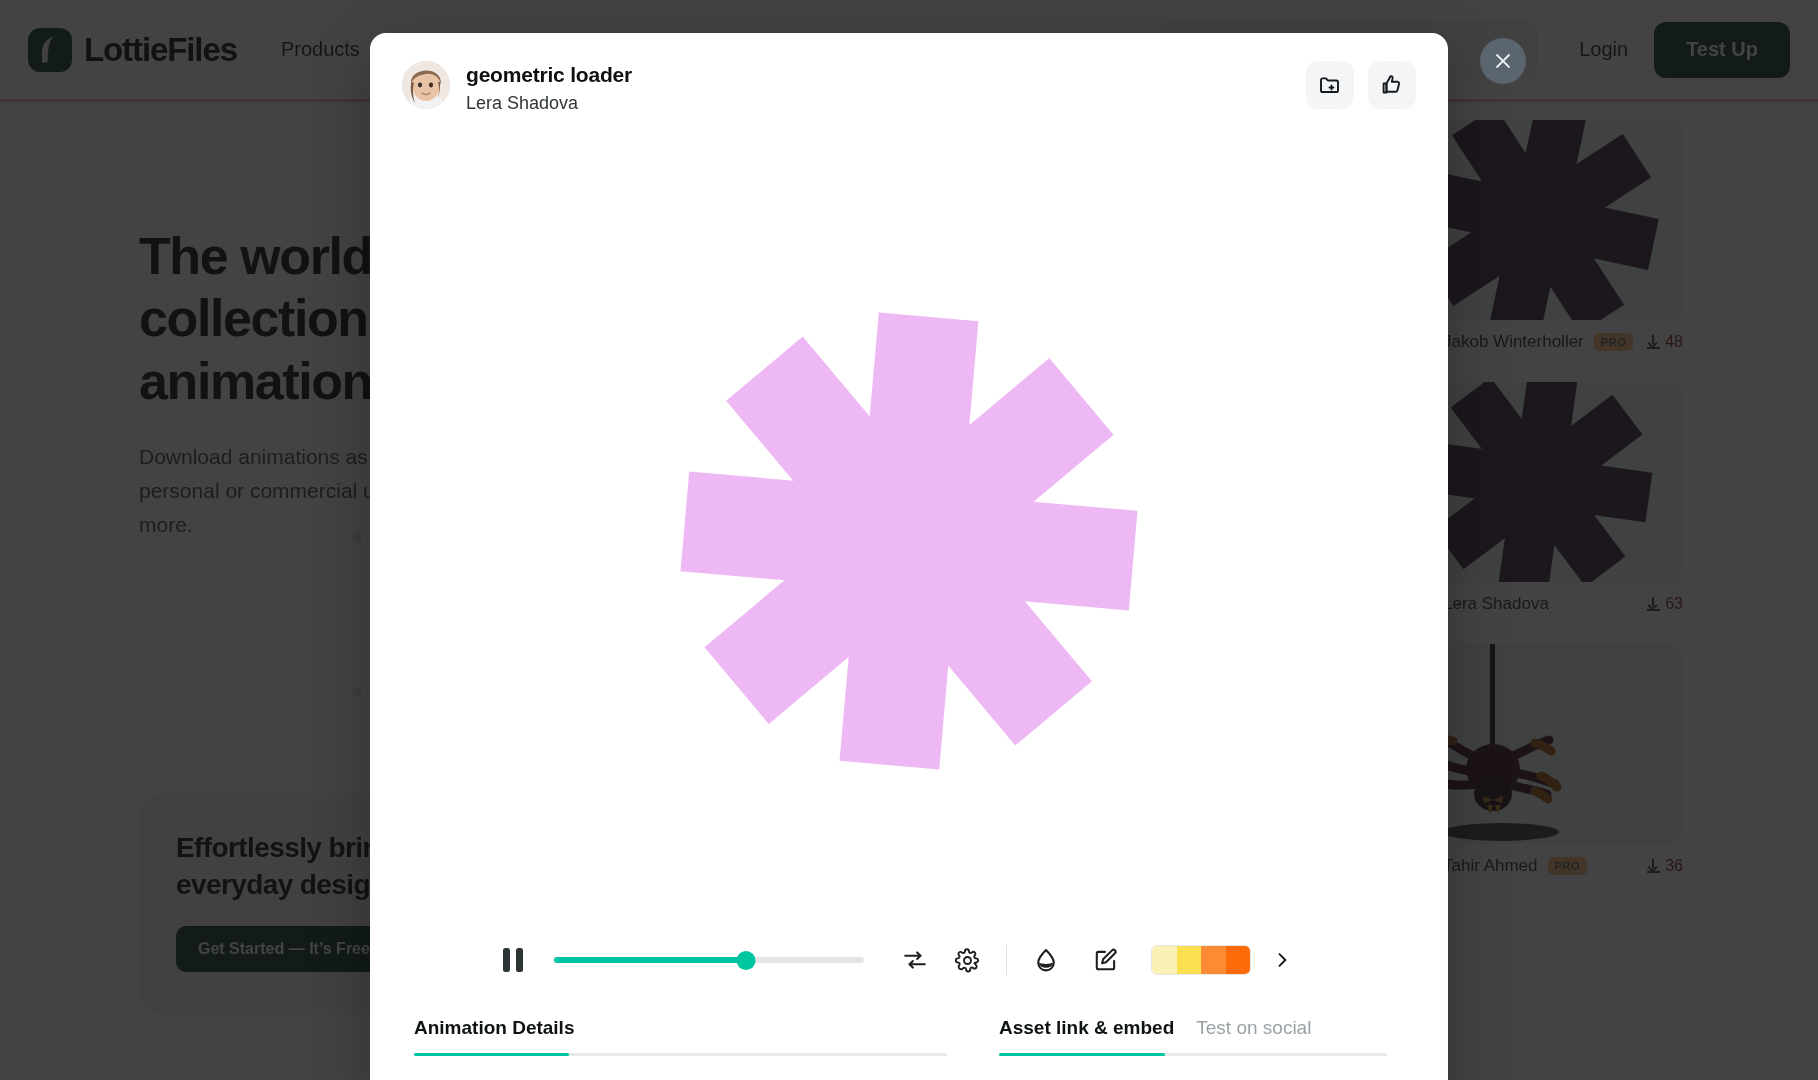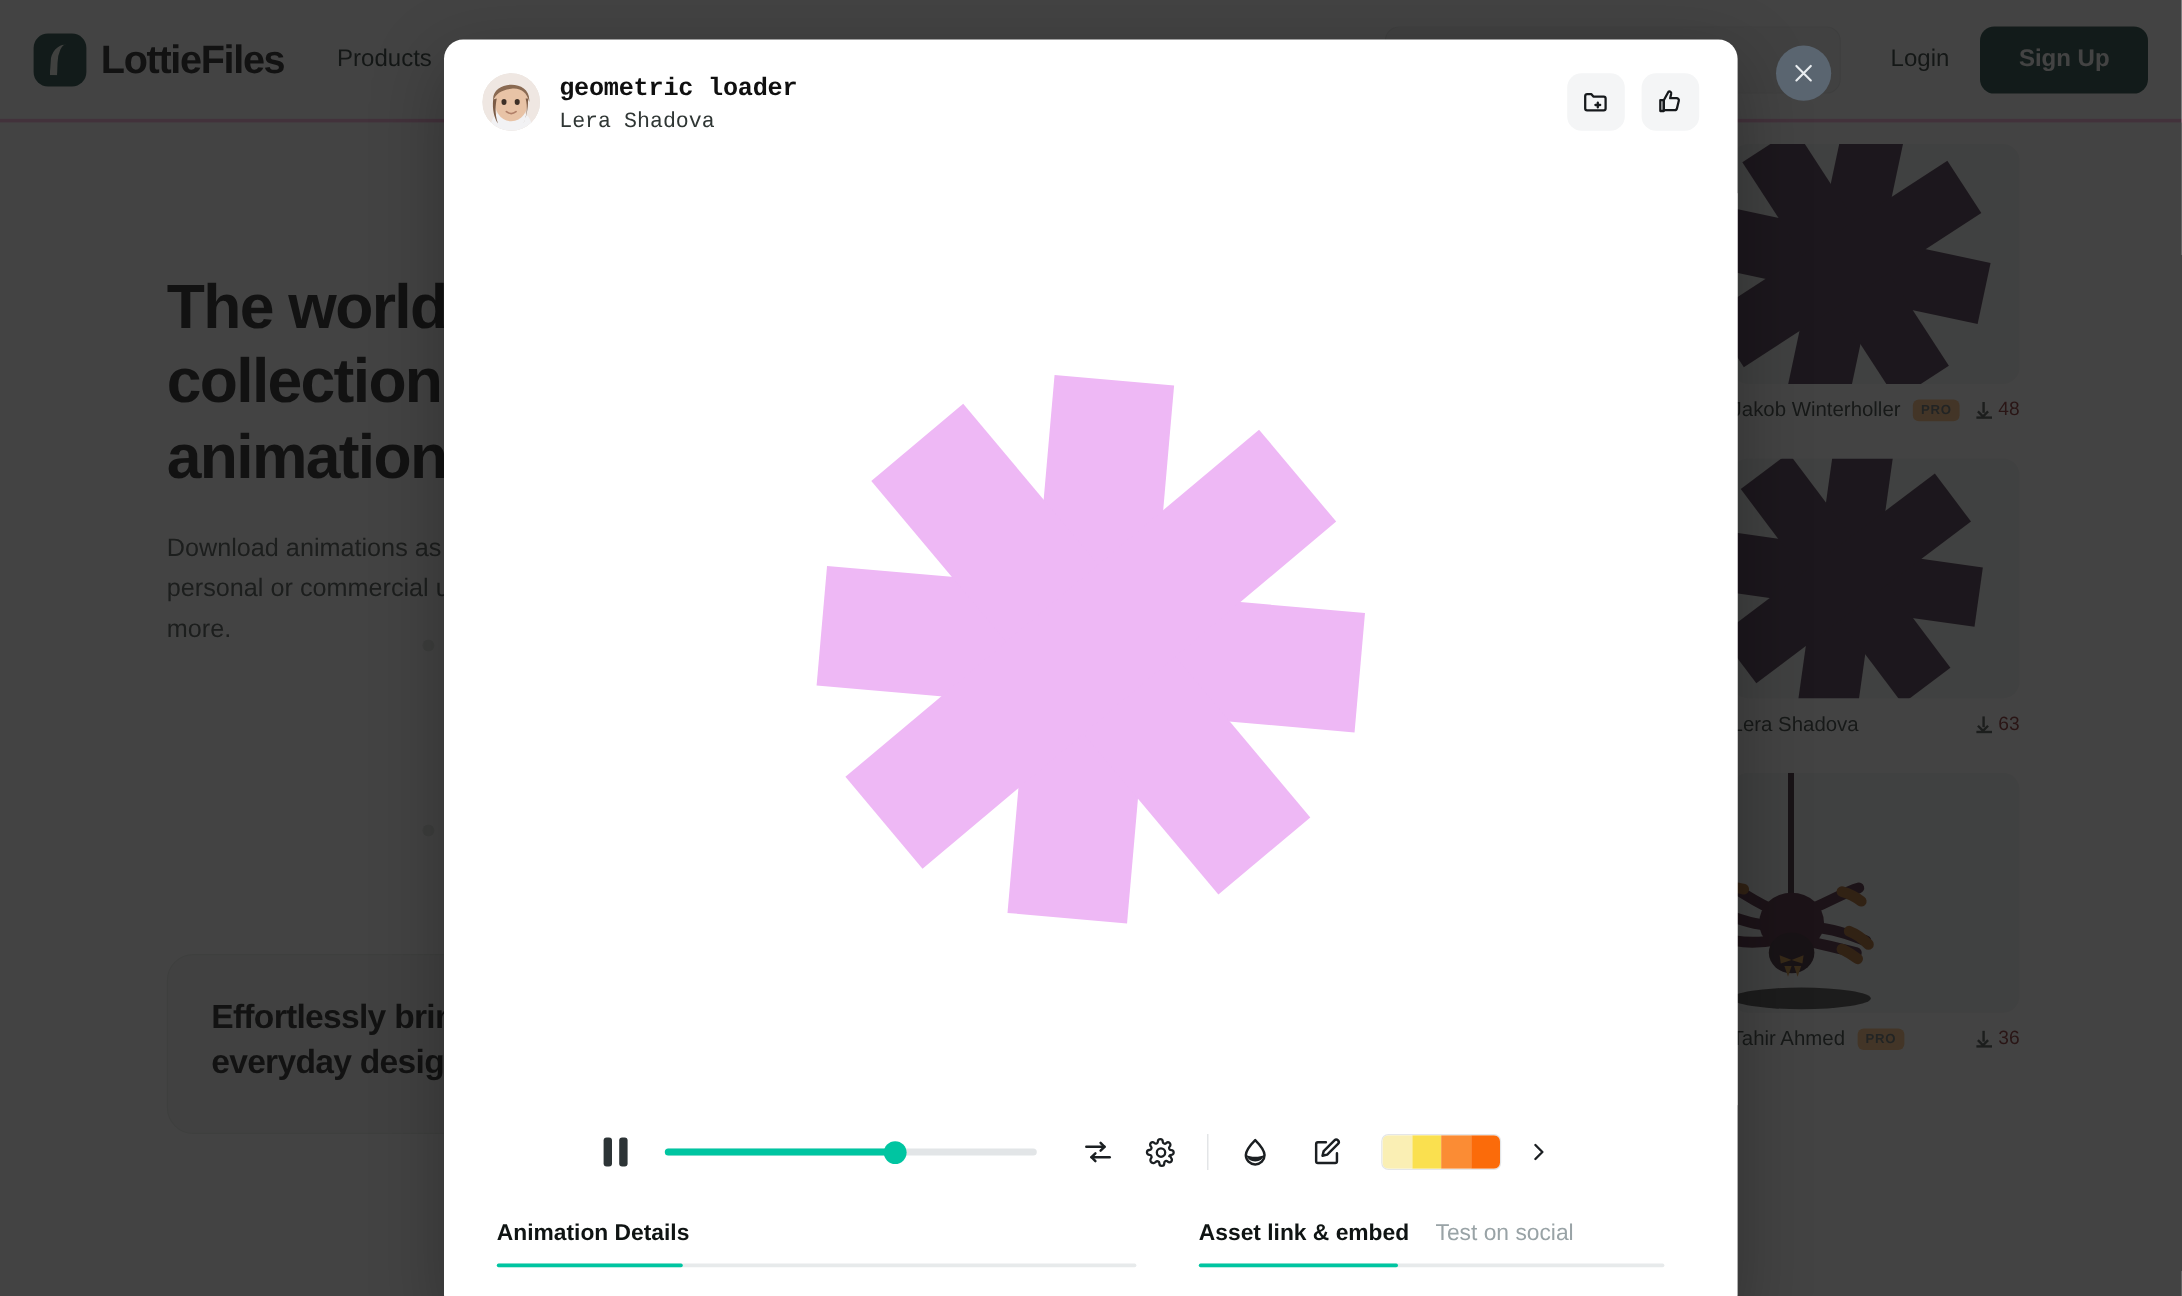--- a/index.html
+++ b/index.html
@@ -115,21 +115,21 @@
   .dl-arrow { position:absolute; left:2px; top:5px; width:7px; height:7px; border-right:2px solid #3d4542; border-bottom:2px solid #3d4542; transform: rotate(45deg);}
 
   
   .modal {
     position: absolute; left: 370px; top: 33px; width: 1078px; height: 1062px;
     background: #ffffff; border-radius: 16px;
     z-index: 60; overflow: hidden;
     box-shadow: 0 18px 60px rgba(0,0,0,0.28);
   }
   .modal-head {
-    display: flex; align-items: flex-start; padding: 28px 32px 0 32px; font-family: Liberation Mono, monospace;
+    display: flex; align-items: flex-start; padding: 28px 32px 0 32px;
   }
   .avatar {
     width: 48px; height: 48px; border-radius: 50%; flex: 0 0 auto;
     overflow: hidden; background: #e8e1dc; position: relative;
   }
   .head-txt { margin-left: 16px; padding-top: 2px; }
   .anim-title { font-size: 21px; font-weight: 700; color: #101010; letter-spacing: -0.2px; }
   .anim-author { font-size: 18px; color: #2f3634; margin-top: 6px; }
   .head-actions { margin-left: auto; display: flex; gap: 14px; }
   .icon-btn {
@@ -205,33 +205,34 @@
     <div class="nav-link">
       <span>Products</span>
       <span class="chev"></span>
     </div>
     <div class="nav-spacer"></div>
     <div class="searchbox">
       <span class="search-glyph"></span>
       <span class="search-ph">Search animations</span>
     </div>
     <div class="login-link">Login</div>
-    <button class="signup-btn">Sign Up</button>
+    <button class="signup-btn">Test Up</button>
   </div>
 
   <div class="hero">
     <h1>The world’s largest collection of free animations</h1>
     <p>Download animations as Lottie JSON, GIF or MP4 for personal or commercial use in apps, social media and more.</p>
   </div>
 
   <div class="dot" style="left:352px; top:533px;"></div>
   <div class="dot" style="left:352px; top:687px;"></div>
 
   <div class="promo">
     <h3>Effortlessly bring motion to everyday designs</h3>
+    <div class="promo-btn">Get Started — It’s Free</div>
   </div>
 
   <div class="gallery">
 
     <div class="gcard">
       <div class="gthumb">
         <svg width="240" height="200" viewBox="0 0 240 200">
           <g transform="translate(95,100) rotate(12)">
             <rect x="-118" y="-26" width="236" height="52" fill="#3d2740"></rect>
             <rect x="-26" y="-118" width="52" height="236" fill="#3d2740"></rect>

